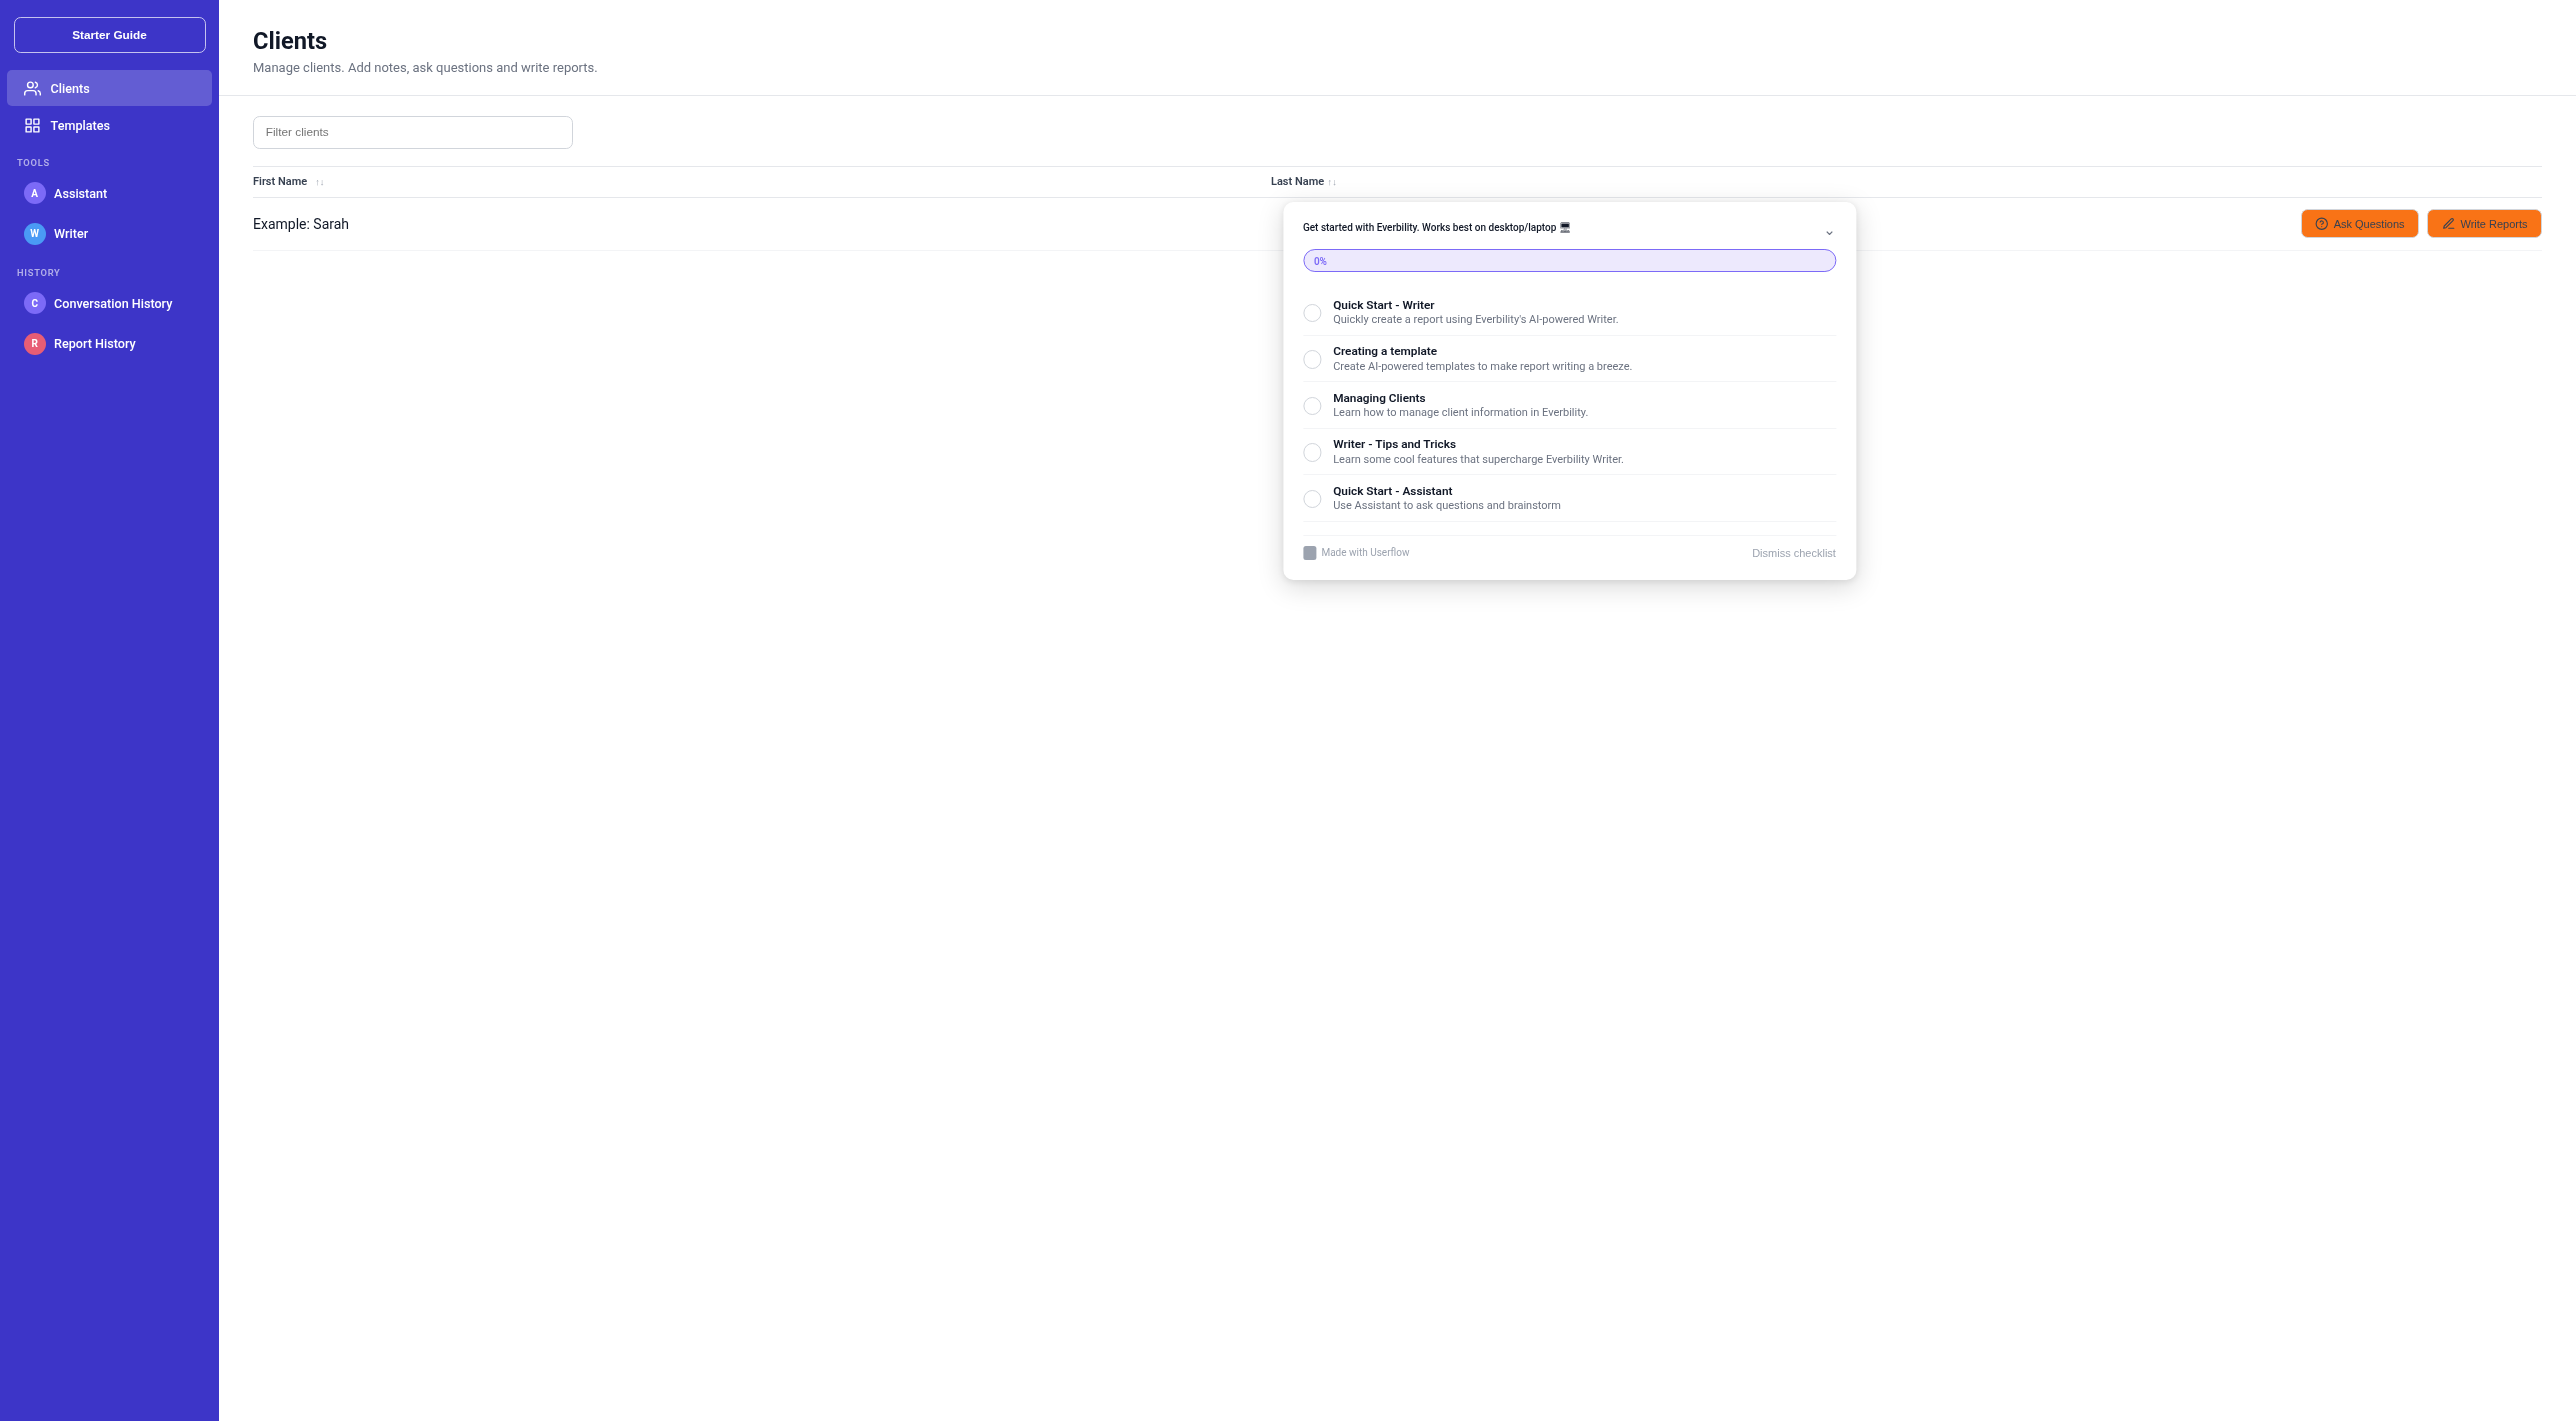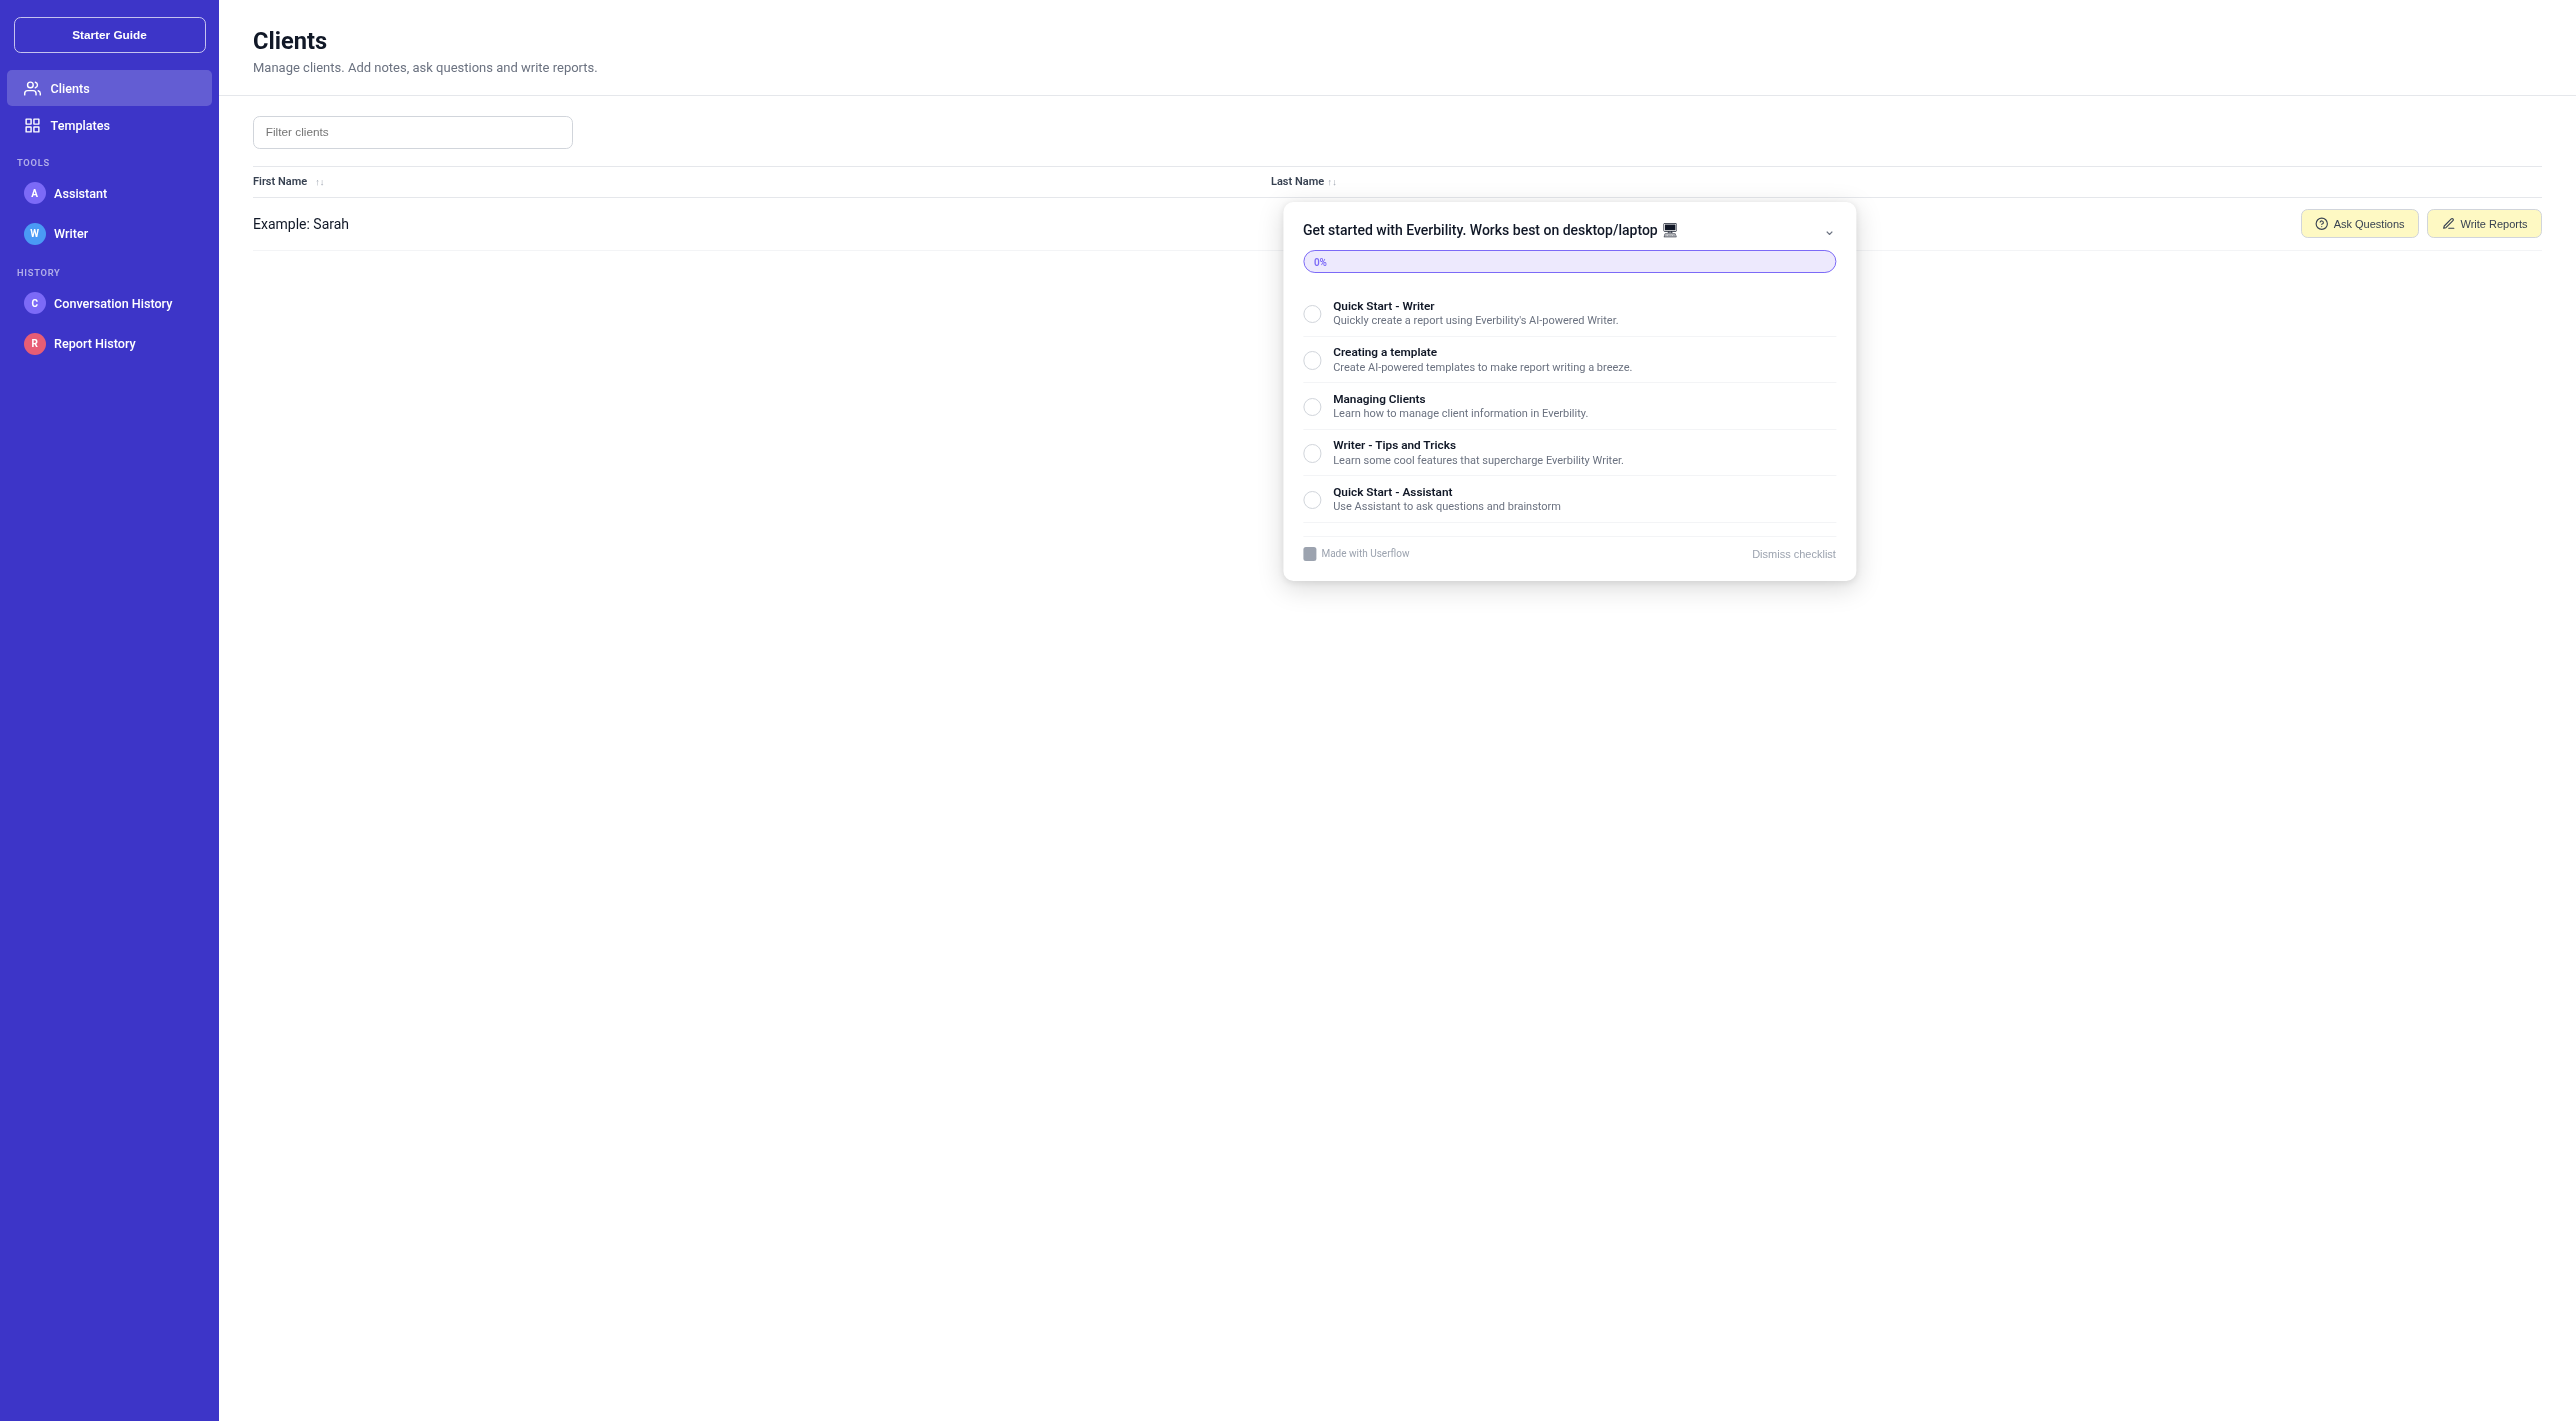--- a/index.html
+++ b/index.html
@@ -180,21 +180,21 @@
       align-items: center;
     }
 
     .btn-action {
       display: flex;
       align-items: center;
       gap: 5px;
       padding: 6.7px 13.5px;
       border: 1.3px solid #d1d5db;
       border-radius: 6.7px;
-      background: #fef9c3;
+      background: #f97316;
       font-size: 11px;
       font-weight: 500;
       color: #374151;
       cursor: pointer;
     }
 
     
     .checklist-popup {
       position: absolute;
       top: 202px;
@@ -209,21 +209,21 @@
     }
 
     .checklist-header {
       display: flex;
       justify-content: space-between;
       align-items: flex-start;
       margin-bottom: 11.8px;
     }
 
     .checklist-title {
-      font-size: 14px;
+      font-size: 10px;
       font-weight: 500;
       color: #111827;
     }
 
     .chevron-btn {
       background: none;
       border: none;
       cursor: pointer;
       color: #6b7280;
       font-size: 15px;

